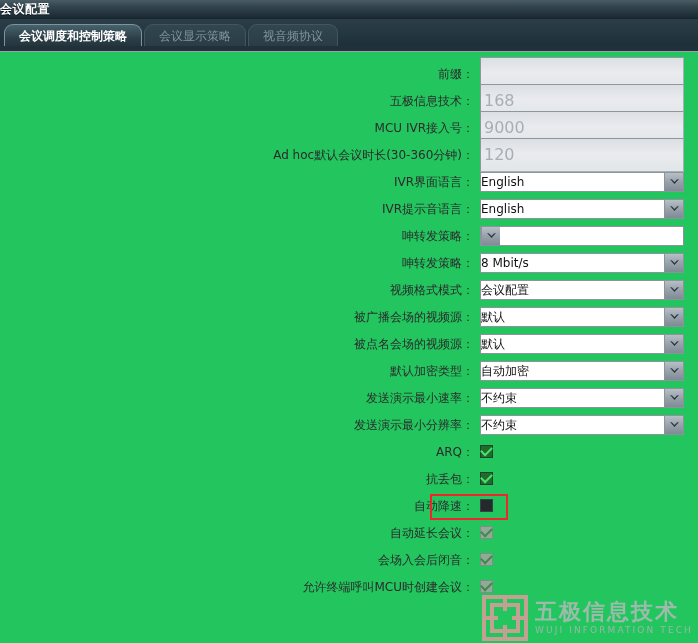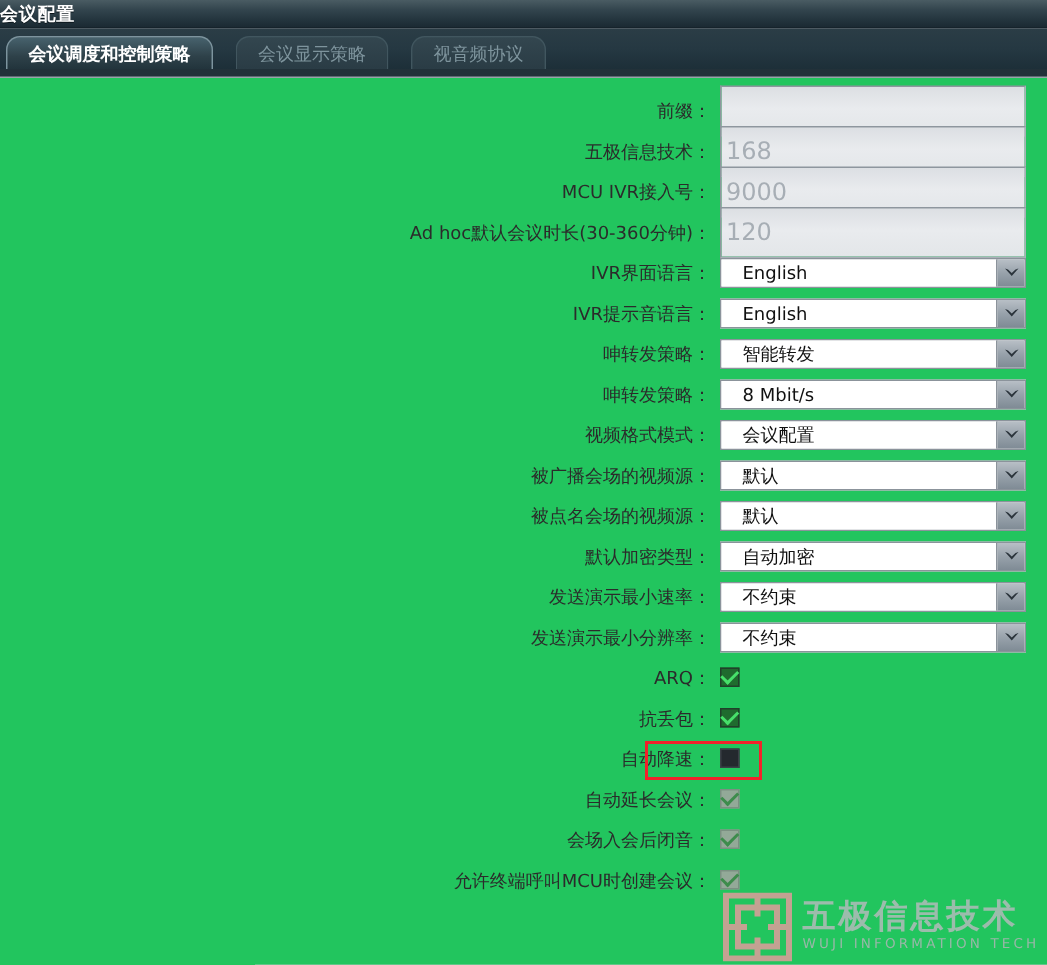--- a/index.html
+++ b/index.html
@@ -36,21 +36,20 @@
 
   
   .tabstrip {
     height: 27px;
     background: linear-gradient(to bottom, #2b3d46 0%, #253842 50%, #1d2f38 100%);
     display: flex;
     align-items: flex-end;
     padding-left: 4px;
     box-sizing: border-box;
     position: relative;
-    gap: 13px;
   }
   .tab {
     height: 22px;
     line-height: 22px;
     padding: 0 14px;
     margin-right: 2px;
     font-size: 12px;
     color: #7e949d;
     border-radius: 9px 9px 0 0;
     border: 1px solid #41565f;
@@ -127,21 +126,21 @@
     width: 204px;
     height: 20px;
     display: flex;
     box-sizing: border-box;
     border: 1px solid #8b939b;
     background: #ffffff;
   }
   .sel .sel-val {
     flex: 1;
     line-height: 18px;
-    padding-left: 14px;
+    padding-left: 0;
     font-size: 12px;
     color: #111;
     background: #ffffff;
     overflow: hidden;
     white-space: nowrap;
   }
   .sel .sel-btn {
     width: 18px;
     background: linear-gradient(to bottom, #b8bfc6 0%, #98a2ab 50%, #7f8b95 100%);
     border-left: 1px solid #8b939b;
@@ -313,21 +312,20 @@
             </svg>
         </div>
       </div>
     </div>
   </div>
 
   <div class="row">
     <div class="label"><span>呻转发策略</span><span>：</span></div>
     <div class="field">
       <div class="sel">
-        <div class="sel-val">智能转发</div>
         <div class="sel-btn">
           <svg width="11" height="8" viewBox="0 0 11 8">
               <path d="M1 1 L5.5 6 L10 1 L8 1.6 L5.5 4 L3 1.6 Z" fill="#2b343c"></path>
             </svg>
         </div>
       </div>
     </div>
   </div>
 
   <div class="row">

